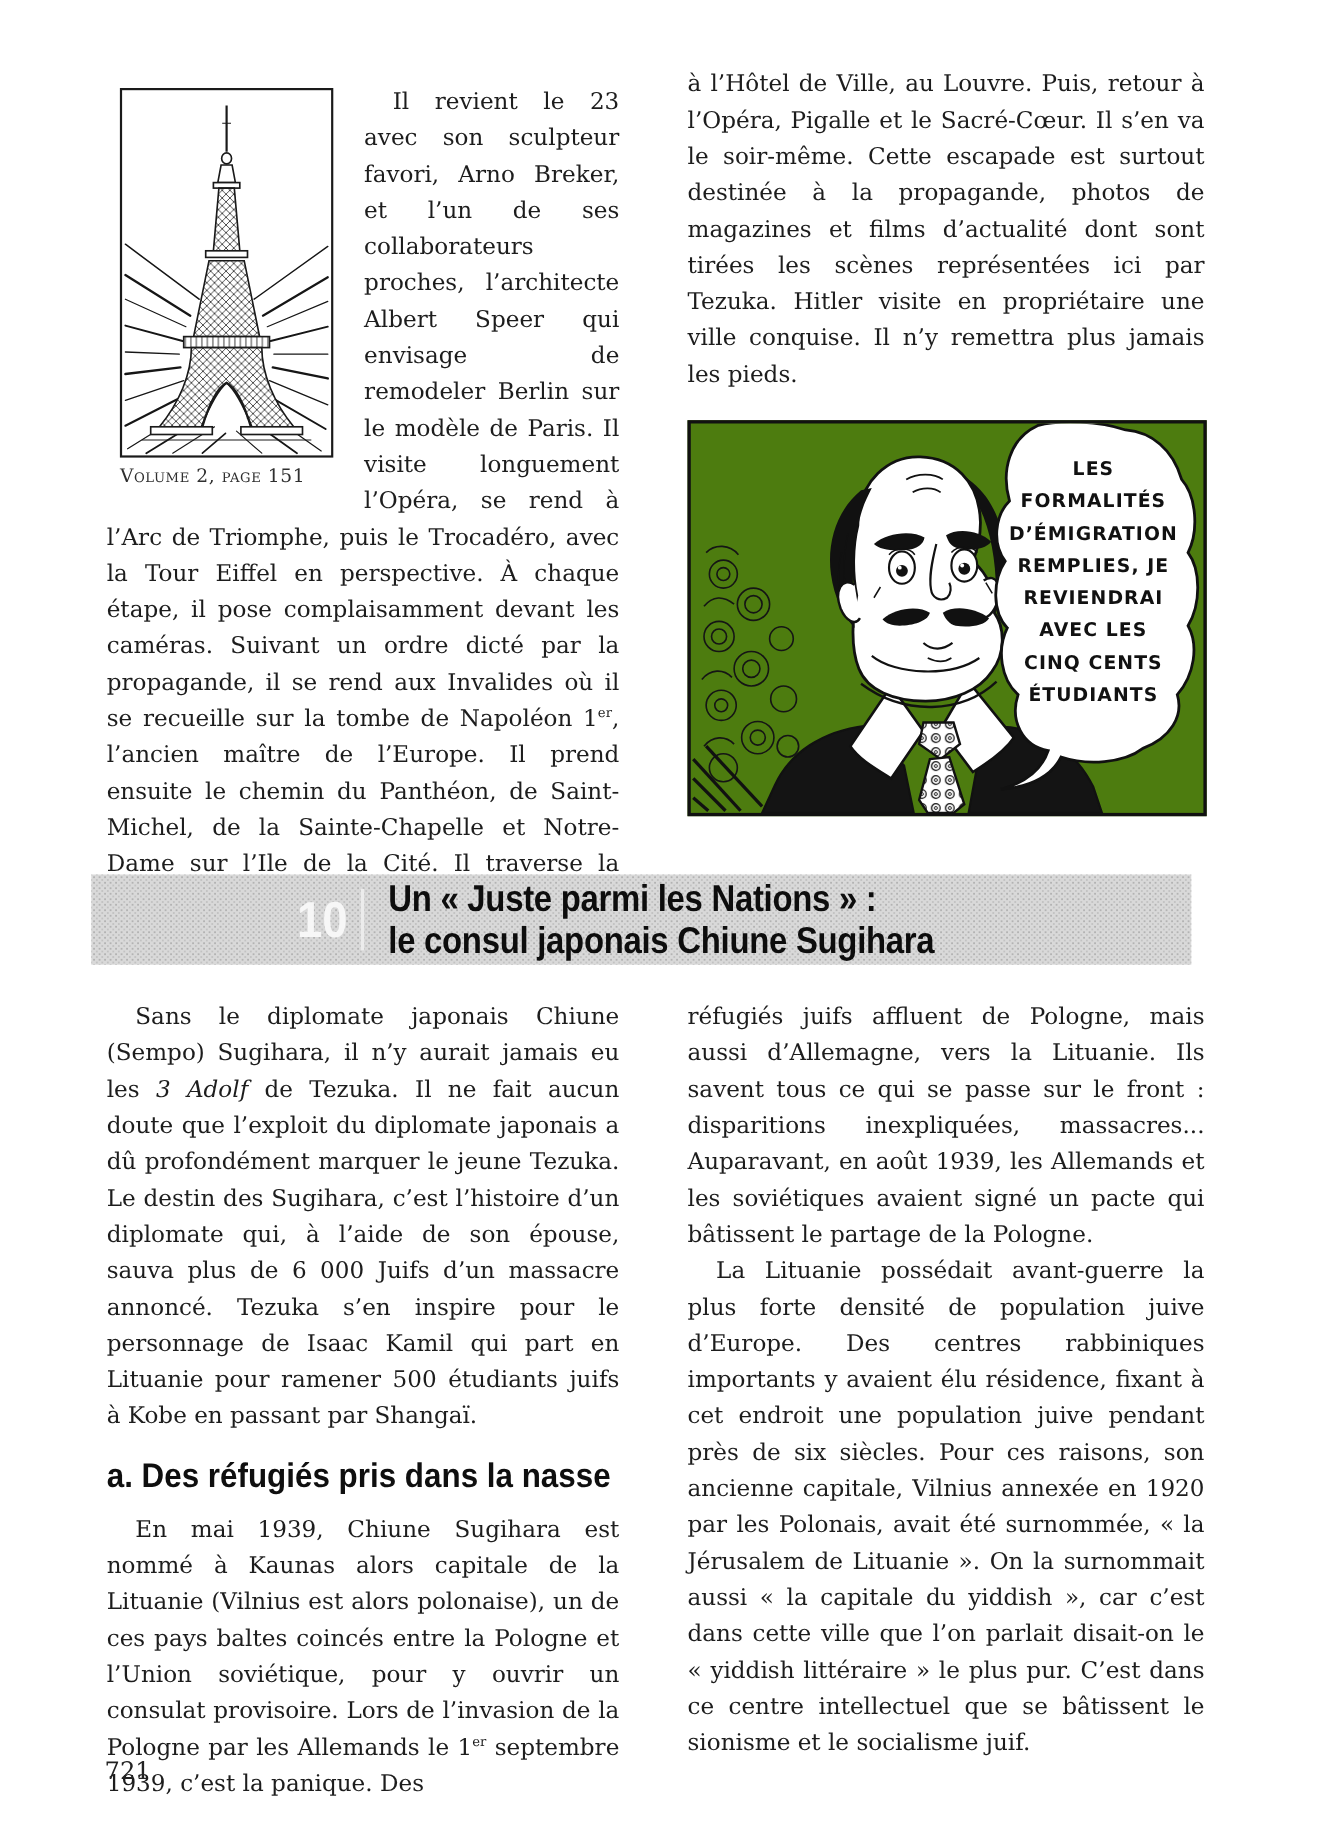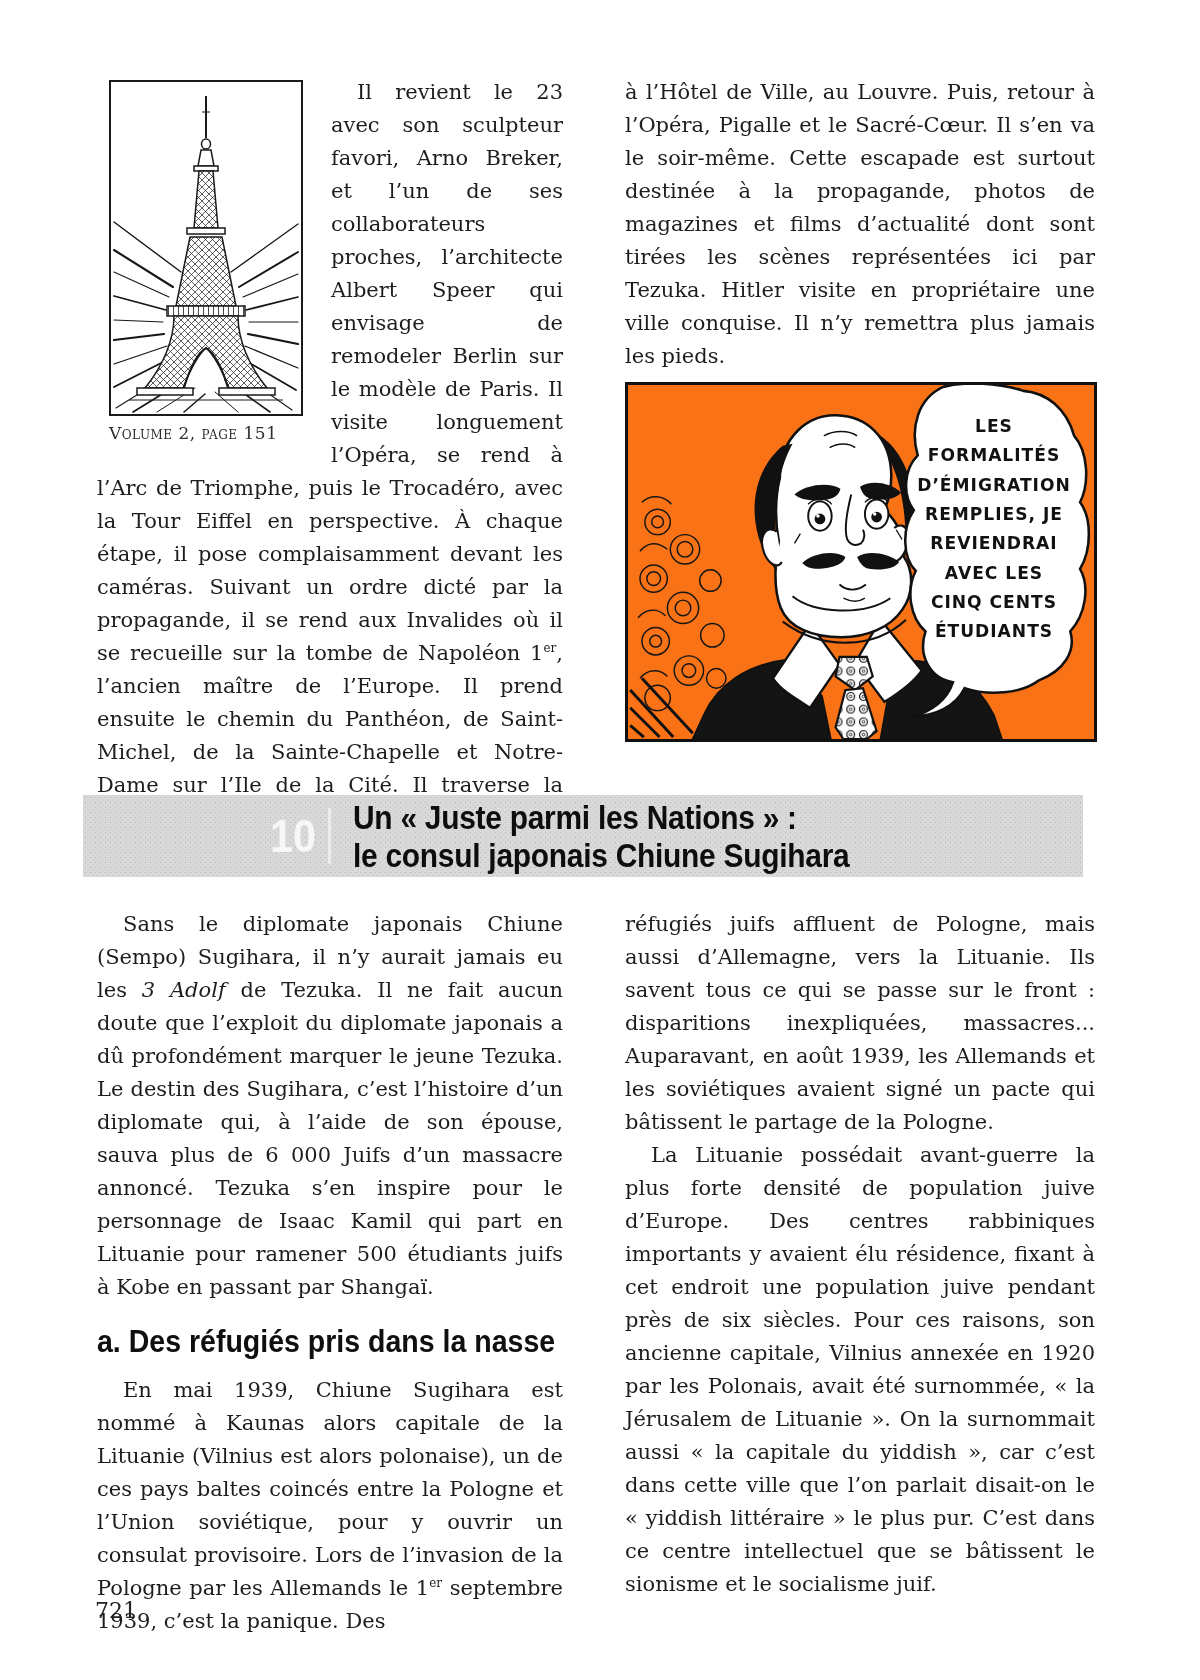--- a/index.html
+++ b/index.html
@@ -11,36 +11,36 @@
     font-size:21px; line-height:33px; text-align:justify; margin:0;
     color:#1d1d1d;
   }
   .indent { text-indent:26px; }
   .sup { font-size:12px; vertical-align:super; line-height:0; }
   em.title-ital { font-style:italic; }
 
   
   .col { position:absolute; }
   #top-left-col  { left:97px;  top:76px;  width:466px; }
-  #top-right-col { left:625px; top:76px;  width:470px; }
+  #top-right-col { left:625px; top:60px;  width:470px; }
 
   .figure { float:left; width:192px; margin:4px 30px 6px 0;padding-left:12px; }
   .eiffel-frame {
     width:190px; height:332px; border:2px solid #1a1a1a; box-sizing:content-box;
     background:#fff;
   }
   .figure-caption, .panel-caption {
     font-family:"DejaVu Serif", serif; font-variant:small-caps;
     font-size:17px; letter-spacing:0.5px; color:#2f2f2f; margin-top:7px;
   }
 
   
   .comic-panel {
     position:absolute; left:625px; top:382px; width:472px; height:360px;
-    border:3px solid #111; box-sizing:border-box; background:#f97316;
+    border:3px solid #111; box-sizing:border-box; background:#4d7c0f;
   }
   .comic-panel svg { display:block; width:100%; height:100%; }
   .panel-caption-wrap {
     position:absolute; left:625px; top:750px; width:472px; text-align:right;
   }
 
   
   .section-band {
     position:absolute; left:83px; top:795px; width:1000px; height:82px;
     background-color:#d9d9d9;

